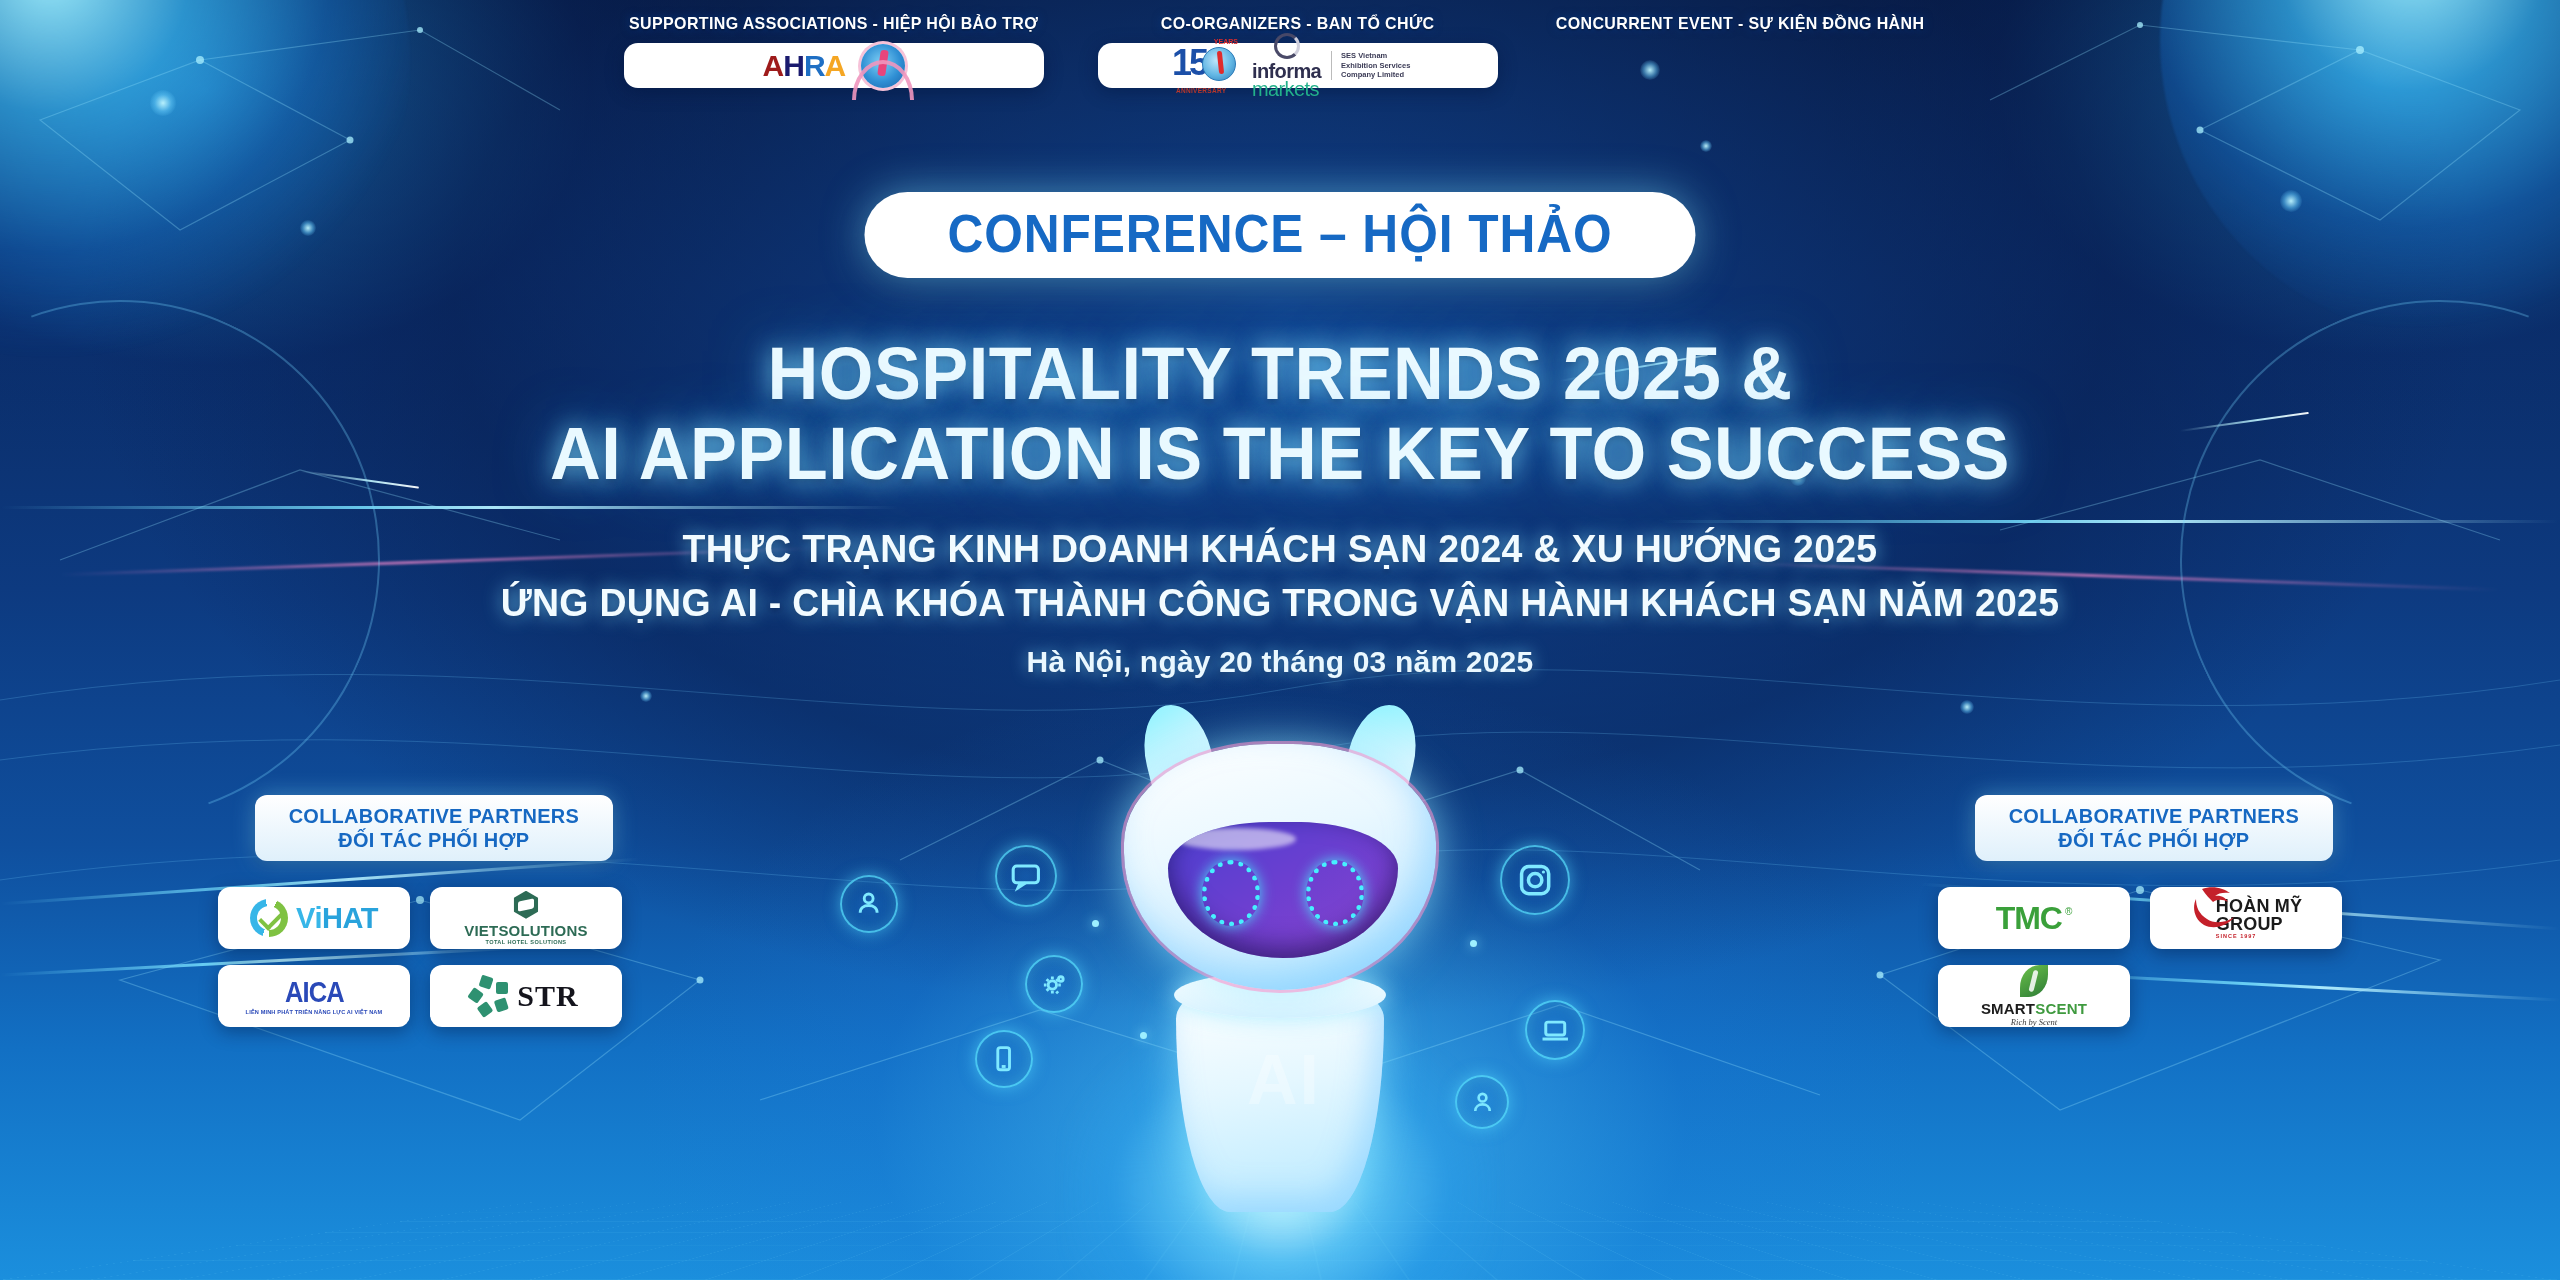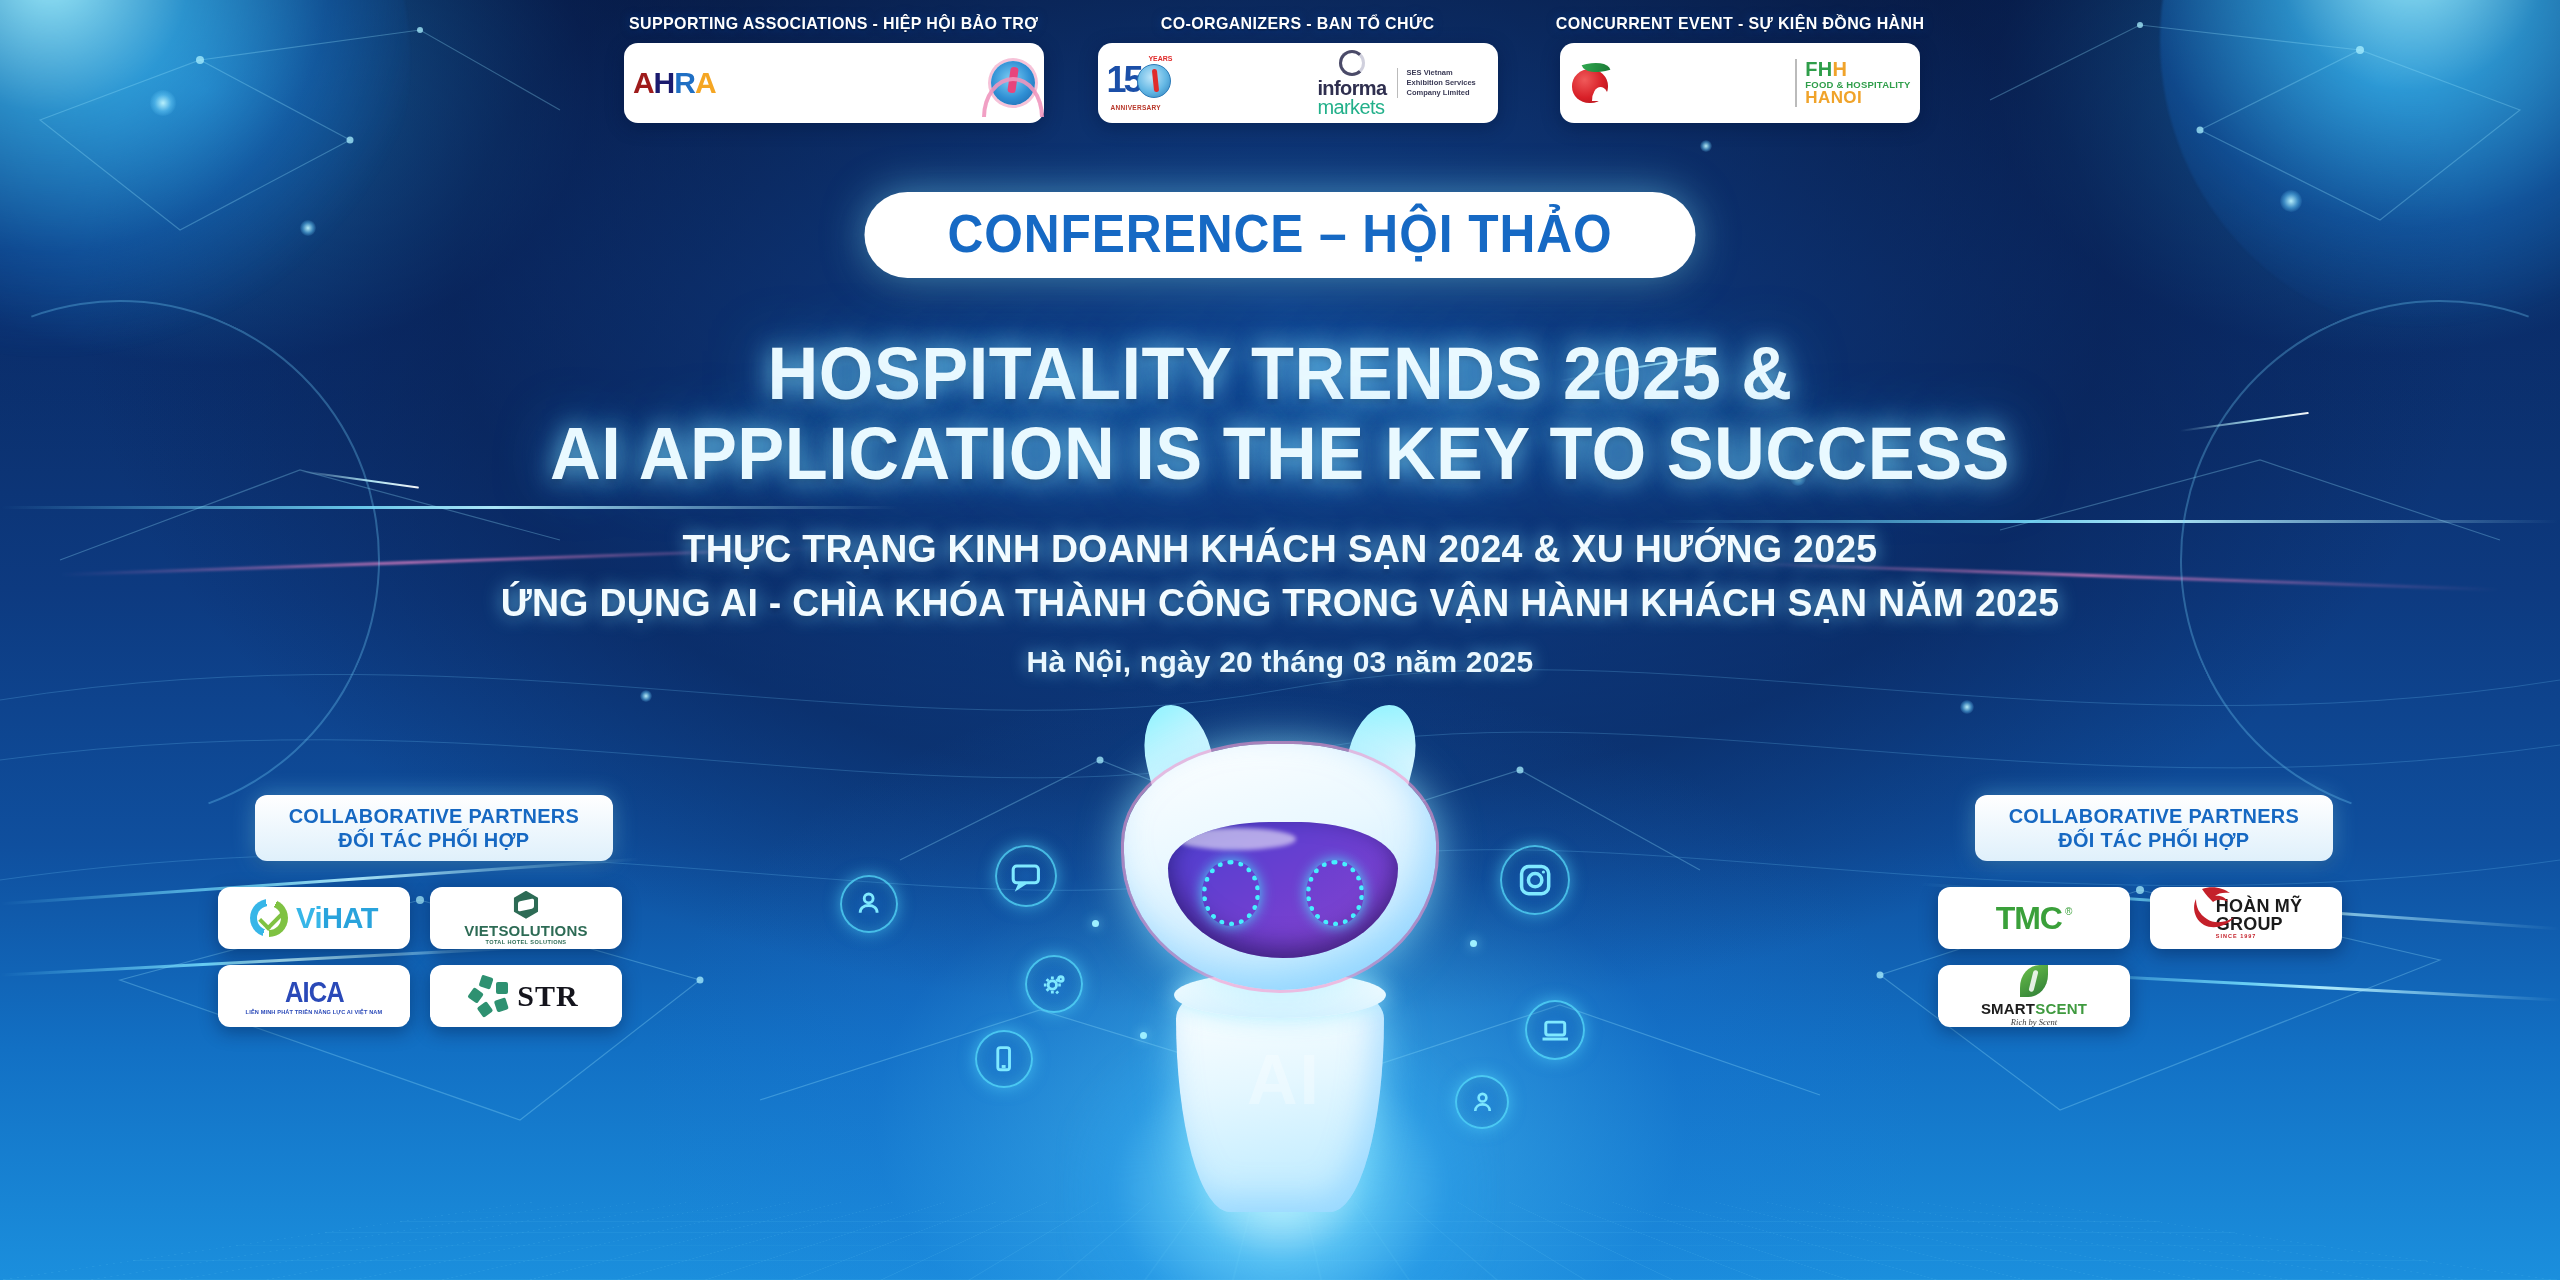--- a/index.html
+++ b/index.html
@@ -47,21 +47,21 @@
     background:linear-gradient(90deg, rgba(255,120,200,0) 0%, rgba(255,140,210,.7) 45%, rgba(255,120,200,0) 100%); }
 
   
   .top-strip { position:absolute; top:14px; left:0; right:8px; display:flex;
     justify-content:center; align-items:flex-start; gap:46px; z-index:20; }
   .top-group { display:flex; flex-direction:column; align-items:center; }
   .top-label { color:#ffffff; font-size:17px; font-weight:700; letter-spacing:.4px;
     text-shadow:0 0 10px rgba(0,60,140,.9),0 1px 2px rgba(0,0,0,.6); white-space:nowrap;
     margin-bottom:9px; font-stretch:condensed; transform:scaleX(.94); }
   .logo-card { background:#ffffff; border-radius:14px; display:flex; align-items:center;
-    justify-content:space-between; gap:16px; padding:8px 9px; height:80px;
+    justify-content:center; gap:16px; padding:8px 28px; height:45px;
     box-shadow:0 4px 18px rgba(0,20,60,.45); }
 
   
   .ahra { font-size:30px; font-weight:800; letter-spacing:-1px; line-height:1; font-family:"Liberation Sans",sans-serif; }
   .ahra .c1{color:#9e1b1b;} .ahra .c2{color:#1a1a6e;} .ahra .c3{color:#1f6fc4;} .ahra .c4{color:#f5a623;}
   .vha-badge { width:44px; height:44px; border-radius:50%; position:relative;
     background:radial-gradient(circle at 45% 42%, #7fd0f5 0%, #2f8fd4 55%, #1d5fa5 100%);
     box-shadow:0 0 0 3px #f6c2d8; }
   .vha-badge:before { content:""; position:absolute; left:50%; top:14%; width:8px; height:60%;
     background:#e8457c; transform:translateX(-50%) rotate(8deg); border-radius:3px; }
@@ -393,32 +393,20 @@
             <div class="t1">informa</div>
             <div class="t2">markets</div>
           </div>
           <div class="ses">SES Vietnam Exhibition Services Company Limited</div>
         </div>
       </div>
     </div>
 
     <div class="top-group">
       <div class="top-label">CONCURRENT EVENT - SỰ KIỆN ĐỒNG HÀNH</div>
-      <div class="logo-card" style="width:360px;">
-        <div class="apple">
-          <div class="body"></div>
-          <div class="bite"></div>
-          <div class="leaf"></div>
-        </div>
-        <div class="fhh">
-          <div class="r1"><span class="g">F</span><span class="g">H</span><span class="o">H</span></div>
-          <div class="r2">FOOD &amp; HOSPITALITY</div>
-          <div class="r3">HANOI</div>
-        </div>
-      </div>
     </div>
 
   </div>
 
   <div class="conf-pill">
     <span>CONFERENCE – HỘI THẢO</span>
   </div>
 
   <div class="headline">
     <span class="h">HOSPITALITY TRENDS 2025 &amp;</span>

